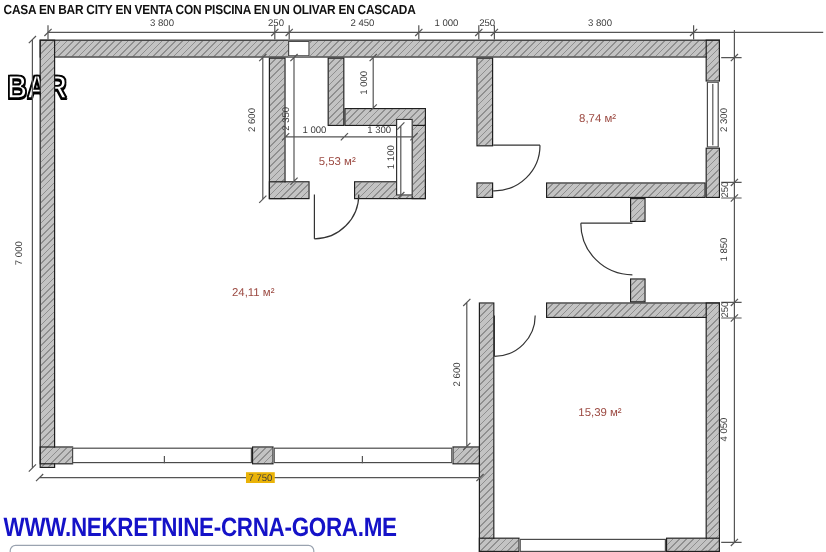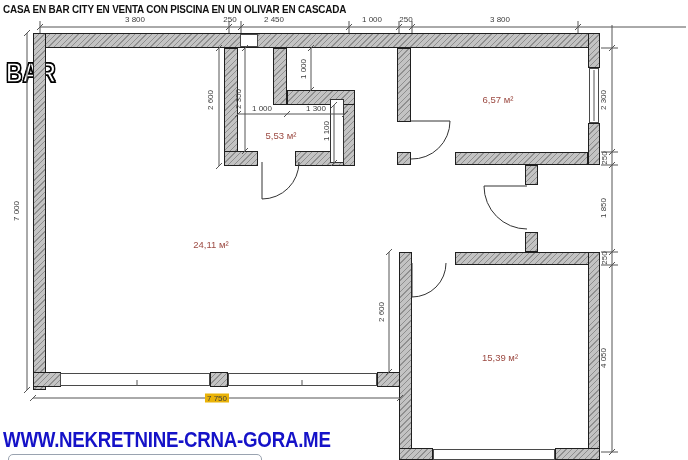--- a/index.html
+++ b/index.html
@@ -93,26 +93,26 @@
     <g stroke="#333" stroke-width="1" fill="none">
       <path d="M262 162 L262 199 M262 199 A37 37 0 0 0 299 162"></path>
       <path d="M411 121 L450 121 M450 121 A38 38 0 0 1 411 159"></path>
       <path d="M527 186 L484 186 M484 186 A43 43 0 0 0 527 229"></path>
       <path d="M412 263 L412 297 M412 297 A34 34 0 0 0 446 263"></path>
     </g>
   </svg>
 
   <div class="rlabel" style="left:211px;top:244px">24,11 м²</div>
   <div class="rlabel" style="left:281px;top:135px">5,53 м²</div>
-  <div class="rlabel" style="left:498px;top:99px">6,57 м²</div>
-  <div class="rlabel" style="left:500px;top:357px">15,39 м²</div>
+  <div class="rlabel" style="left:498px;top:99px">8,74 м²</div>
+  <div class="rlabel" style="left:500px;top:344px">15,39 м²</div>
 
   <div class="dim" style="left:135px;top:19px">3 800</div>
   <div class="dim" style="left:230px;top:19px">250</div>
-  <div class="dim" style="left:274px;top:19px">2 450</div>
+  <div class="dim" style="left:302px;top:19px">2 450</div>
   <div class="dim" style="left:372px;top:19px">1 000</div>
   <div class="dim" style="left:406px;top:19px">250</div>
   <div class="dim" style="left:500px;top:19px">3 800</div>
 
   <div class="vdim" style="left:16px;top:211px">7 000</div>
   <div class="dim bg" style="left:217px;top:398px">7 750</div>
 
   <div class="vdim" style="left:603px;top:100px">2 300</div>
   <div class="vdim" style="left:604px;top:158px">250</div>
   <div class="vdim" style="left:603px;top:208px">1 850</div>

